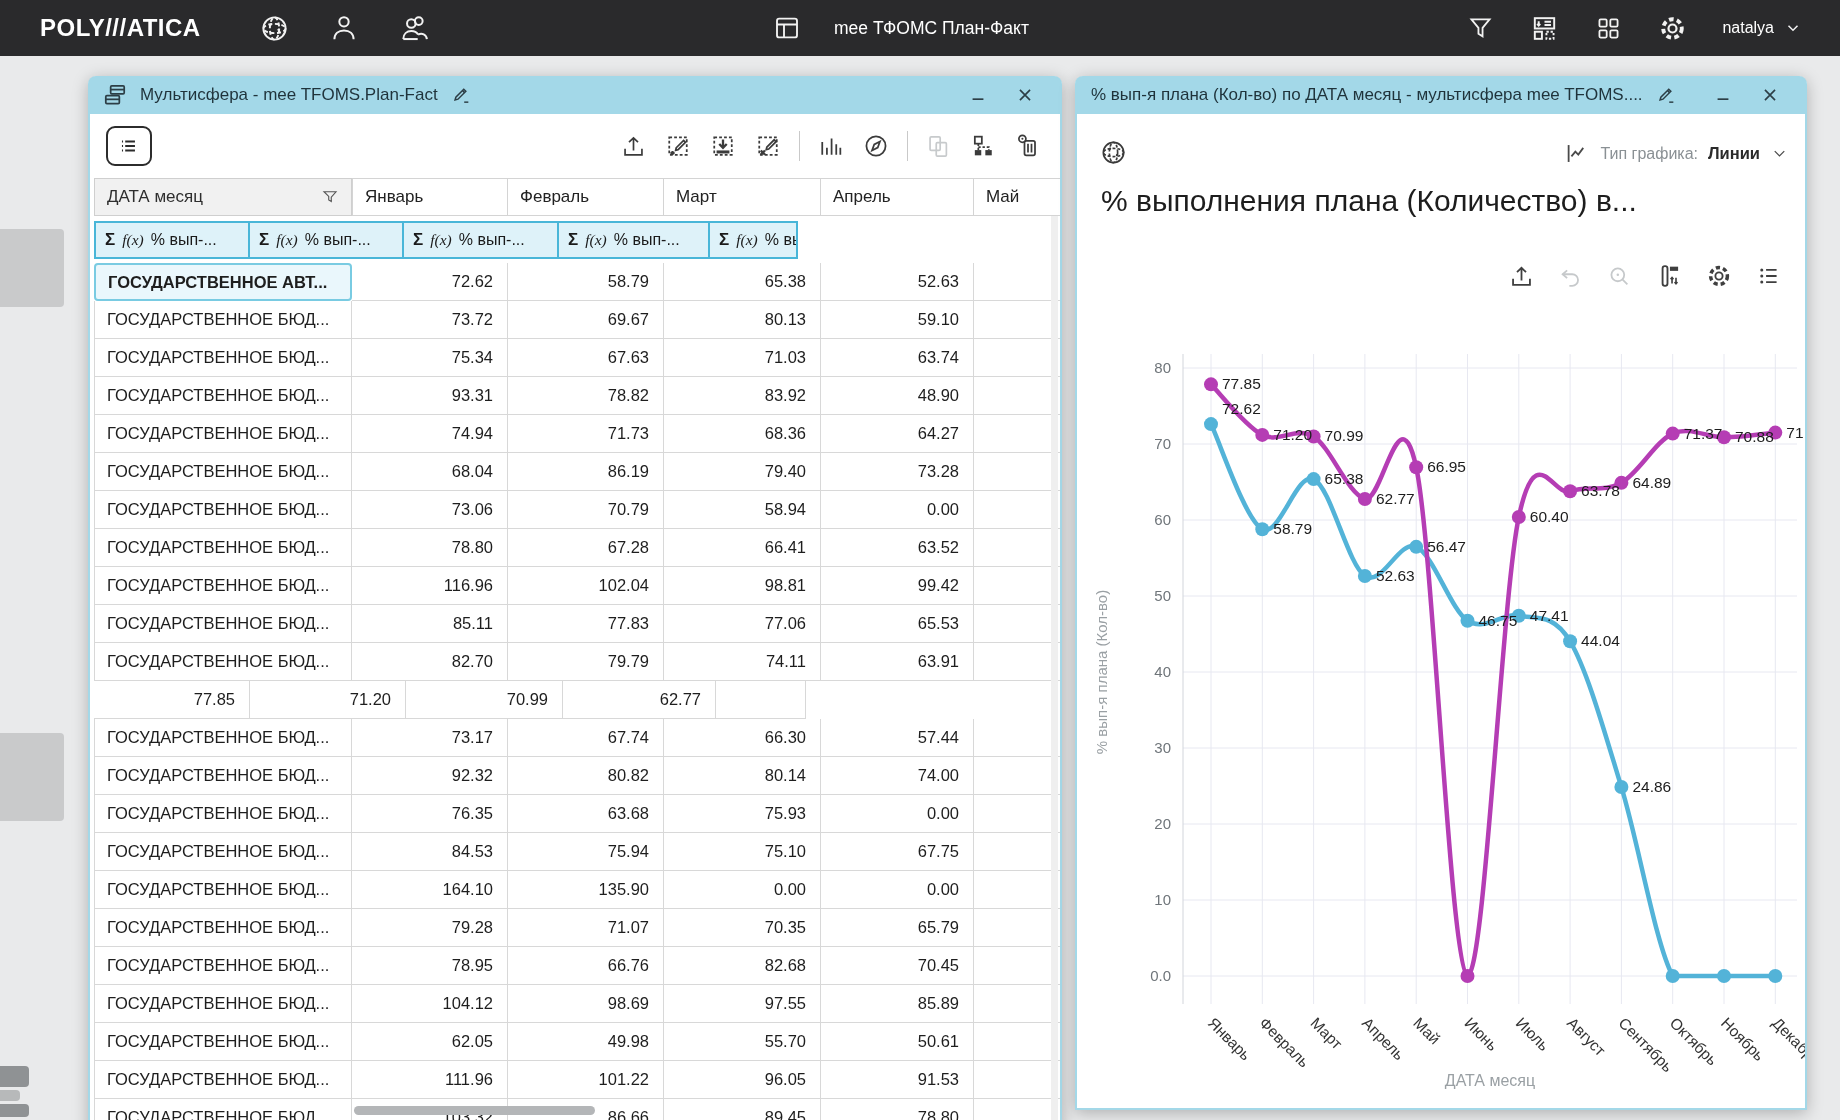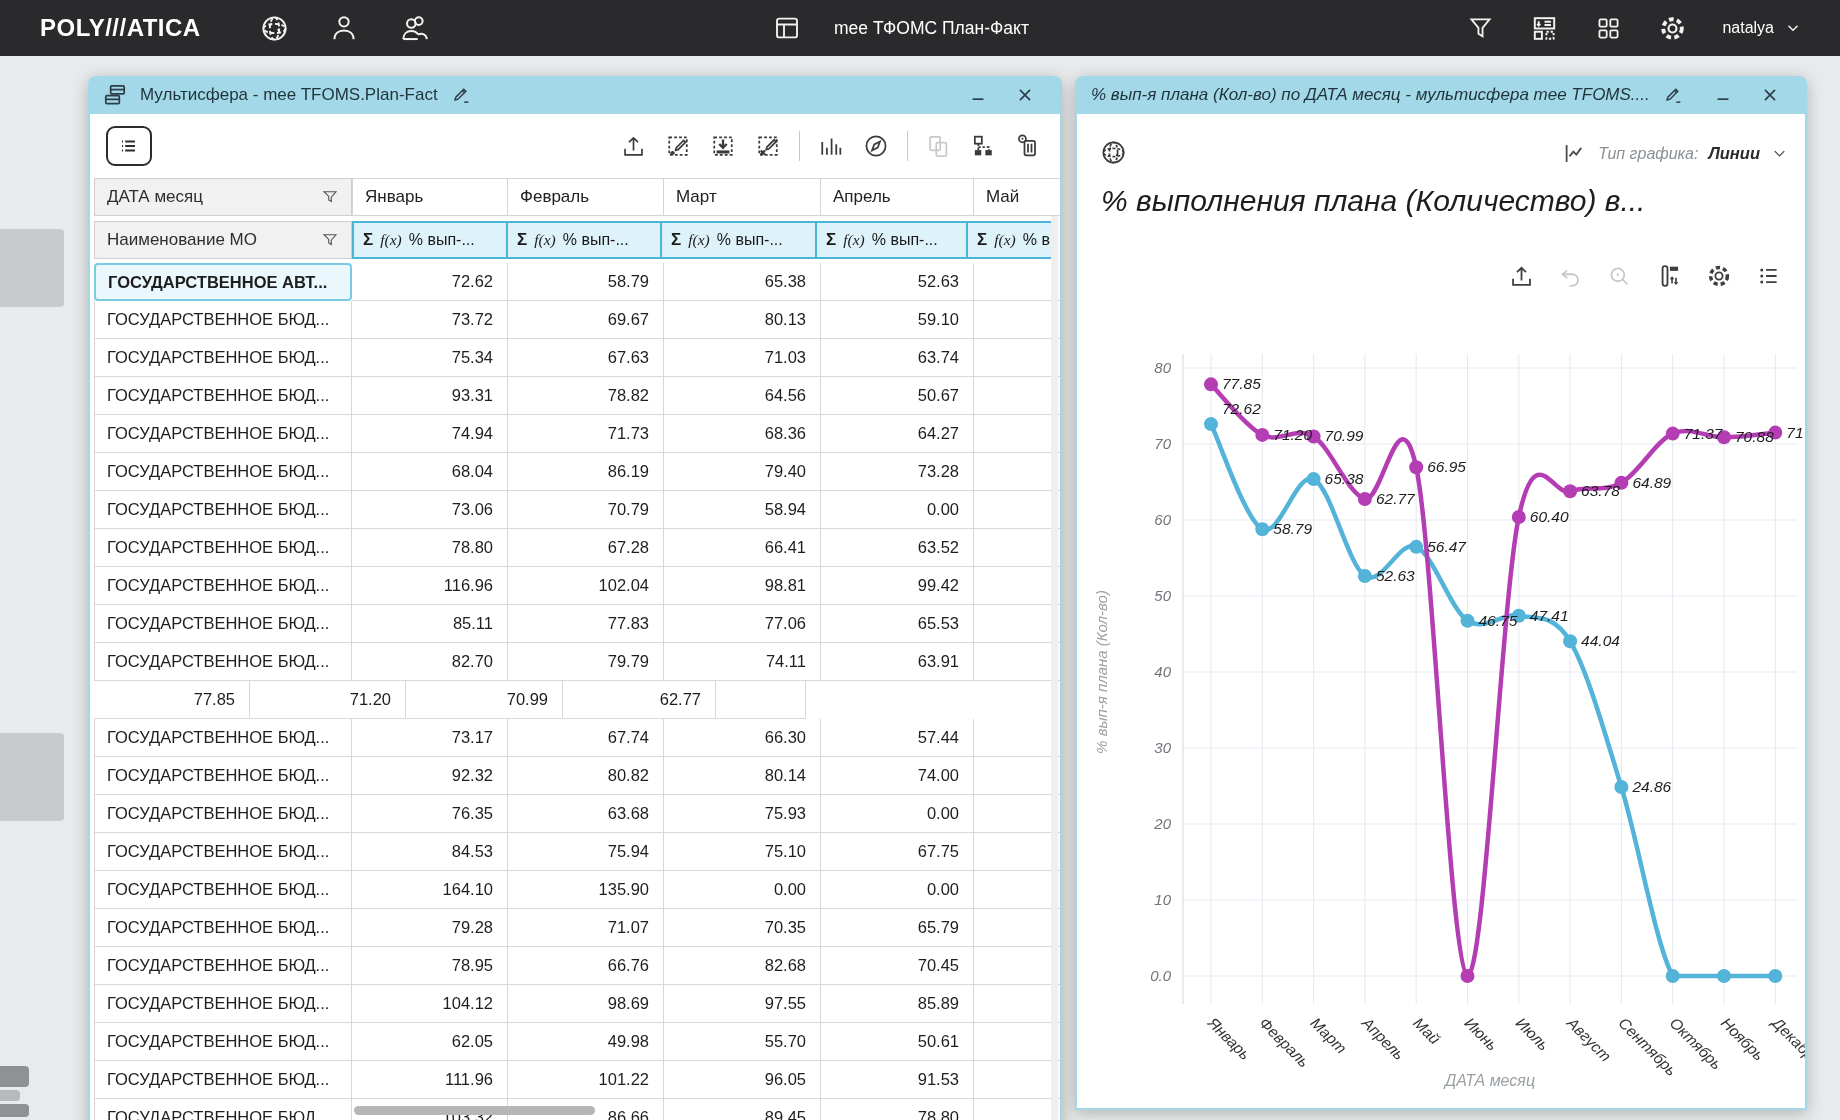--- a/index.html
+++ b/index.html
@@ -50,21 +50,21 @@
   .sig .f { font-style:italic; font-family:"Liberation Serif","DejaVu Serif",serif; font-size:15.5px; }
   .nc { padding:0 12px; font-size:16.5px; color:#1e1e1e; border-left:1px solid #d8d8d8; border-right:1px solid #d8d8d8; border-bottom:1px solid #d8d8d8; }
   .nc.sel { background:#eaf7fc; border:2px solid #79cbe2; border-radius:4px; font-weight:bold; }
   .vc { justify-content:flex-end; padding-right:14px; font-size:16.5px; color:#1e1e1e; border-right:1px solid #d8d8d8; border-bottom:1px solid #d8d8d8; }
   .funnel { width:18px; height:18px; }
   .funnel path { stroke:#555; fill:none; stroke-width:1.5; }
   .vtrack { position:absolute; right:2px; top:102px; bottom:0; width:7px; background:#efefef; }
   .hthumb { position:absolute; left:266px; top:1030px; width:241px; height:9px; background:#b4b6b8; border-radius:5px; z-index:5; }
 
   
-  .rw { left:1075px; top:76px; width:732px; height:1034px;font-style:italic; }
+  .rw { left:1075px; top:76px; width:732px; height:1034px; }
   .rw-content { position:absolute; top:38px; left:0; right:0; bottom:0; border:2px solid #a3d8e8; border-top:none; background:#fff; overflow:hidden; }
   .dice { position:absolute; top:24px; left:22px; }
   .dice svg { stroke:#3a3a3a; fill:none; stroke-width:1.4; }
   .ctype { position:absolute; top:26px; right:16px; display:flex; align-items:center; gap:10px; }
   .ctype svg { stroke:#4a4a4a; fill:none; stroke-width:1.6; }
   .ctype .lab { font-size:16px; color:#8a9094; }
   .ctype .val { font-size:16.5px; font-weight:bold; color:#2b2b2b; }
   .ctitle { position:absolute; top:70px; left:24px; width:692px; font-size:30px; color:#1d1d1d; white-space:nowrap; overflow:hidden; }
   .ctools { position:absolute; top:148px; right:22px; display:flex; align-items:center; gap:22px; }
   .ctools svg { stroke:#3f3f3f; fill:none; stroke-width:1.6; }
@@ -277,26 +277,20 @@
               </svg>
             </div>
             <div class="cell mh" style="width:156px;border-left:1px solid #d4d4d4;">Январь</div>
             <div class="cell mh" style="width:156px;">Февраль</div>
             <div class="cell mh" style="width:157px;">Март</div>
             <div class="cell mh" style="width:153px;">Апрель</div>
             <div class="cell mh" style="width:90px;">Май</div>
           </div>
           <div class="hgapA"></div>
           <div class="trow">
-            <div class="cell c0h" style="width:258px">
-              <span>Наименование МО</span>
-              <svg class="funnel" viewBox="0 0 24 24">
-                <path d="M4 5h16l-6.3 7.2V18l-3.4-2v-4.7z"></path>
-              </svg>
-            </div>
             <div class="cell sig" style="width:156px">
               <span class="s">Σ</span>
               <span class="f">f(x)</span>
               <span>% вып-...</span>
             </div>
             <div class="cell sig" style="width:156px">
               <span class="s">Σ</span>
               <span class="f">f(x)</span>
               <span>% вып-...</span>
             </div>
@@ -338,22 +332,22 @@
             <div class="cell vc" style="width:156px">75.34</div>
             <div class="cell vc" style="width:156px">67.63</div>
             <div class="cell vc" style="width:157px">71.03</div>
             <div class="cell vc" style="width:153px">63.74</div>
             <div class="cell vc" style="width:90px"></div>
           </div>
           <div class="trow">
             <div class="cell nc" style="width:258px">ГОСУДАРСТВЕННОЕ БЮД...</div>
             <div class="cell vc" style="width:156px">93.31</div>
             <div class="cell vc" style="width:156px">78.82</div>
-            <div class="cell vc" style="width:157px">64.56</div>
-            <div class="cell vc" style="width:153px">50.67</div>
+            <div class="cell vc" style="width:157px">83.92</div>
+            <div class="cell vc" style="width:153px">48.90</div>
             <div class="cell vc" style="width:90px"></div>
           </div>
           <div class="trow">
             <div class="cell nc" style="width:258px">ГОСУДАРСТВЕННОЕ БЮД...</div>
             <div class="cell vc" style="width:156px">74.94</div>
             <div class="cell vc" style="width:156px">71.73</div>
             <div class="cell vc" style="width:157px">68.36</div>
             <div class="cell vc" style="width:153px">64.27</div>
             <div class="cell vc" style="width:90px"></div>
           </div>

